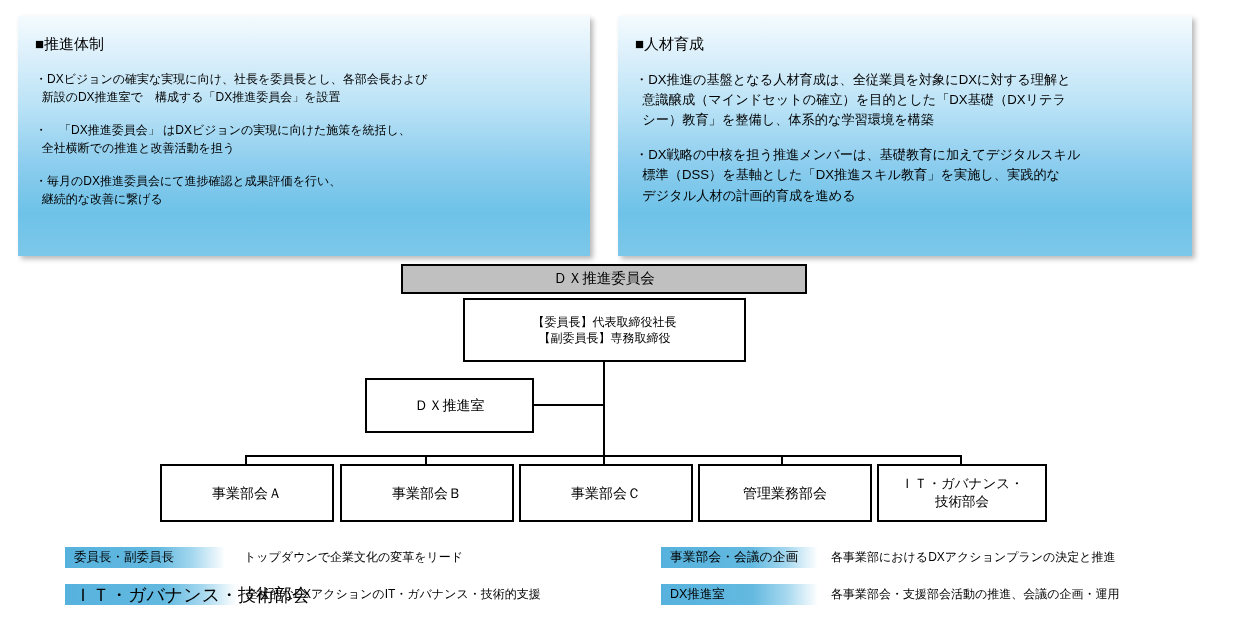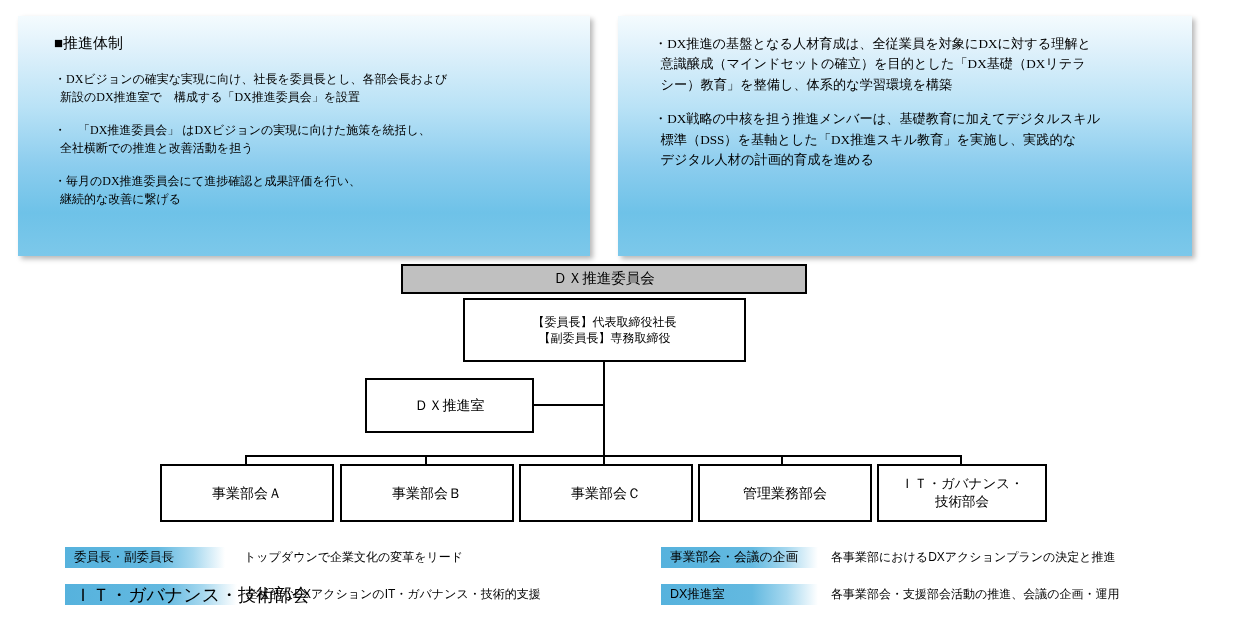--- a/index.html
+++ b/index.html
@@ -21,22 +21,21 @@
     position: absolute;
     box-sizing: border-box;
     background: linear-gradient(to bottom,
                 #f4fbfe 0%,
                 #dff1fb 14%,
                 #b9e2f6 38%,
                 #8ccdee 62%,
                 #6ec2e8 82%,
                 #7cc8ea 100%);
     box-shadow: 3px 3px 5px rgba(0,0,0,0.28);
-    padding: 18px 20px 10px 32px;
-    font-family: Liberation Serif, serif;
+    padding: 18px 20px 10px 13px;
   }
   #panel-left  { left: 18px;  top: 16px; width: 572px; height: 240px; }
   #panel-right { left: 618px; top: 16px; width: 574px; height: 240px; }
 
   .panel-title {
     font-size: 15px;
     line-height: 1.3;
     margin: 0 0 16px 4px;
     white-space: pre;
   }
@@ -145,20 +144,21 @@
     <li class="bullet-item">・DXビジョンの確実な実現に向け、社長を委員長とし、各部会長および
   新設のDX推進室で　構成する「DX推進委員会」を設置</li>
     <li class="bullet-item">・　「DX推進委員会」 はDXビジョンの実現に向けた施策を統括し、
   全社横断での推進と改善活動を担う</li>
     <li class="bullet-item">・毎月のDX推進委員会にて進捗確認と成果評価を行い、
   継続的な改善に繋げる</li>
   </ul>
 </div>
 
 <div class="panel" id="panel-right">
+  <div class="panel-title">■人材育成</div>
   <ul class="bullet-list">
     <li class="bullet-item">・DX推進の基盤となる人材育成は、全従業員を対象にDXに対する理解と
   意識醸成（マインドセットの確立）を目的とした「DX基礎（DXリテラ
   シー）教育」を整備し、体系的な学習環境を構築</li>
     <li class="bullet-item">・DX戦略の中核を担う推進メンバーは、基礎教育に加えてデジタルスキル
   標準（DSS）を基軸とした「DX推進スキル教育」を実施し、実践的な
   デジタル人材の計画的育成を進める</li>
   </ul>
 </div>
 

